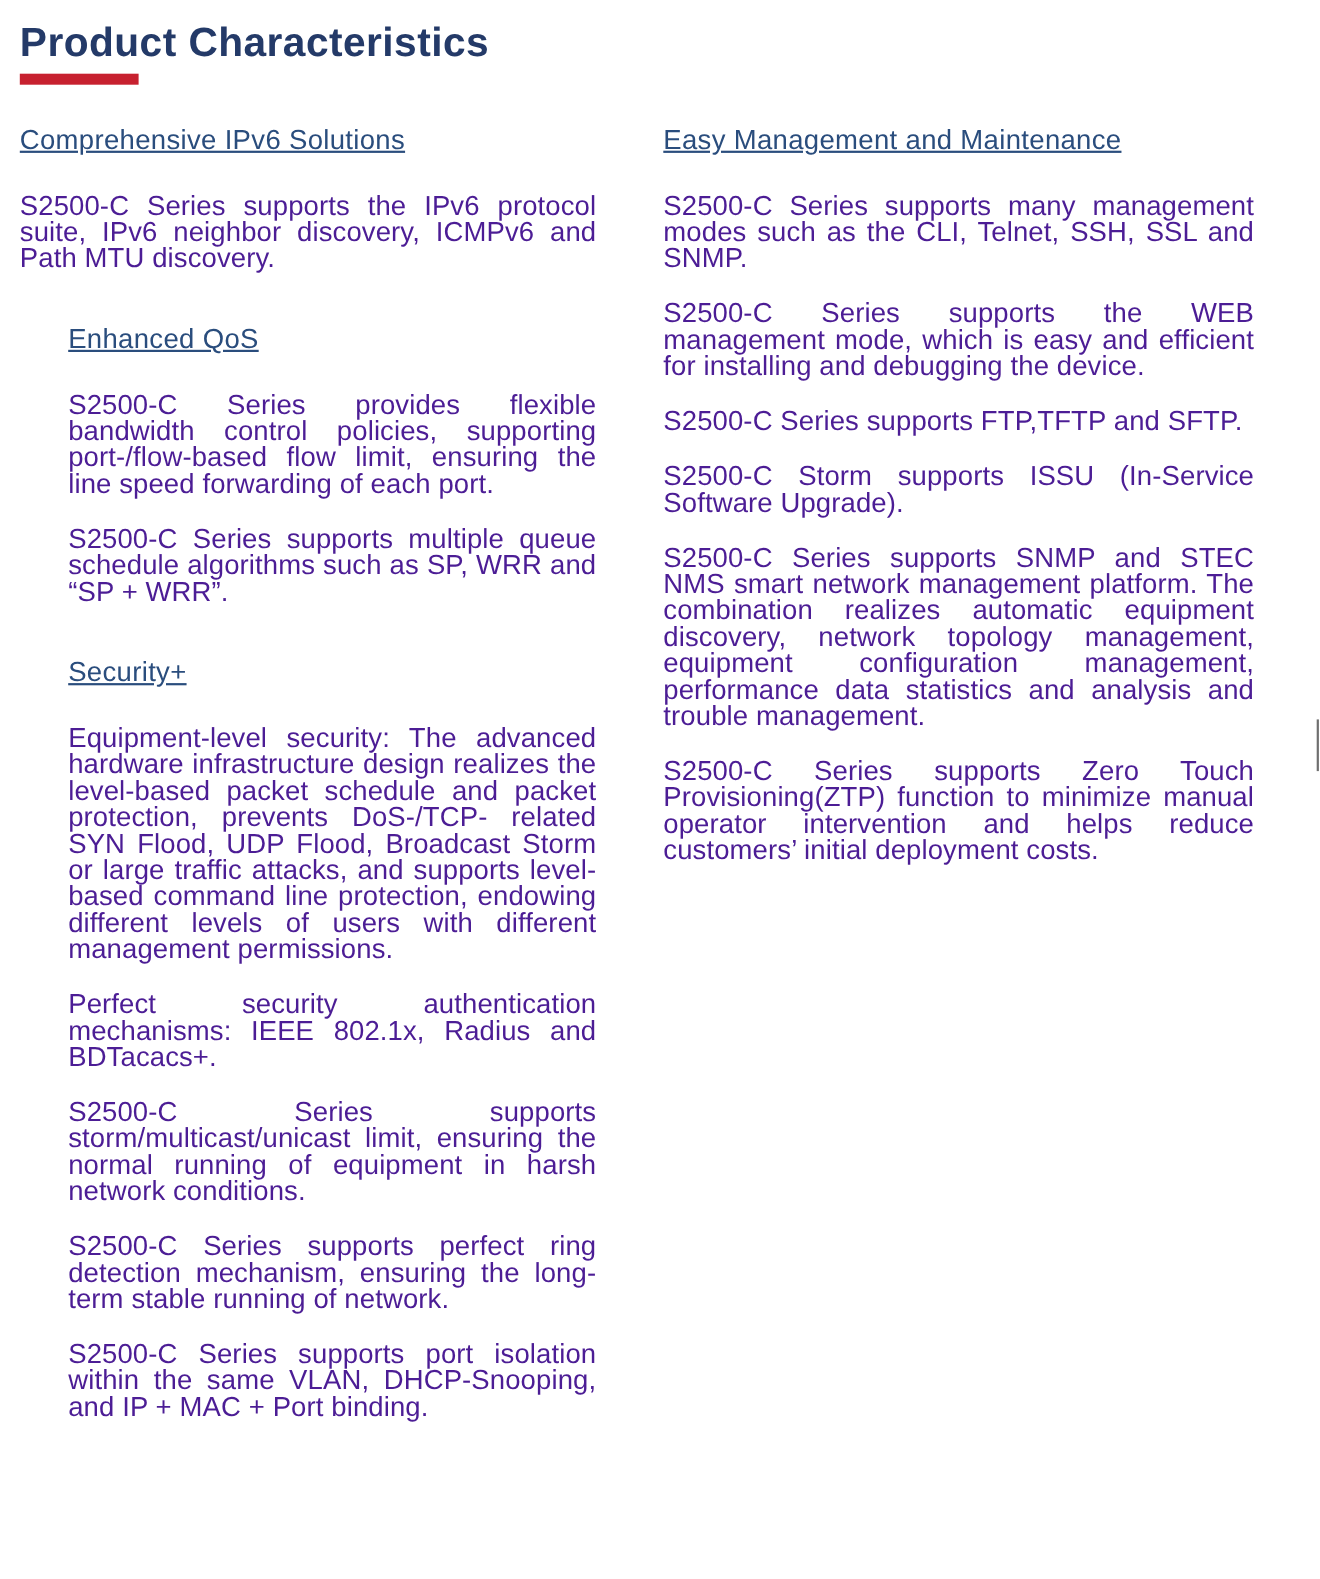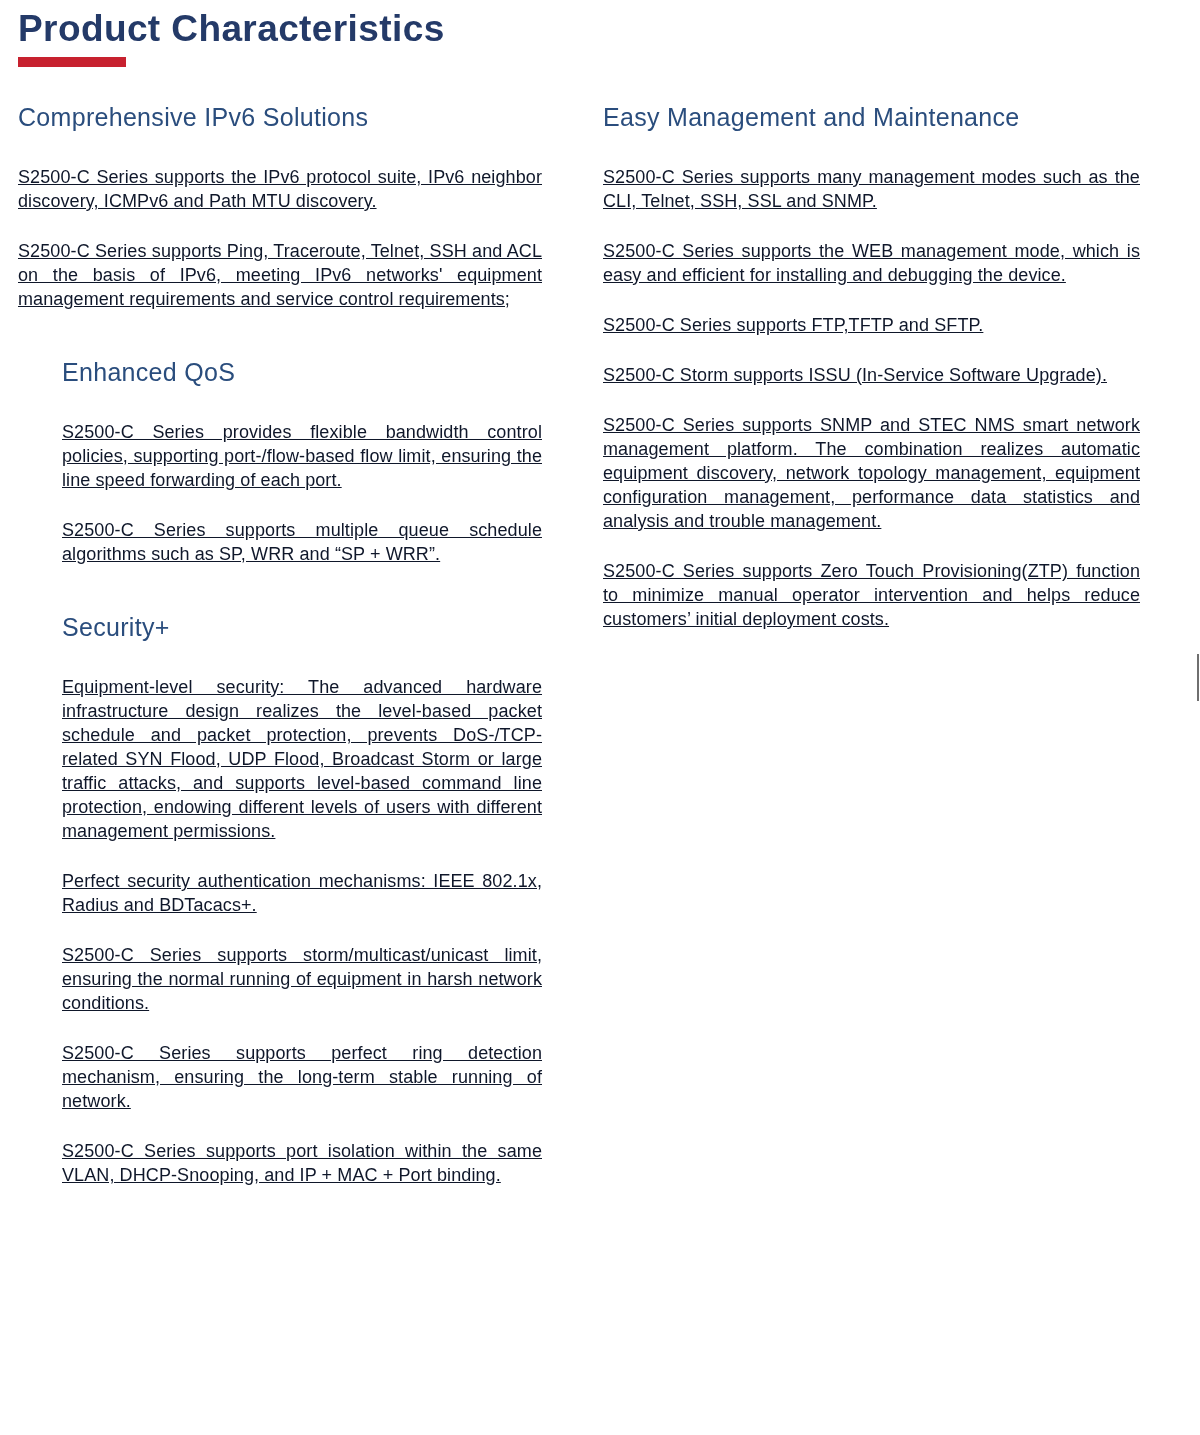--- a/index.html
+++ b/index.html
@@ -11,21 +11,21 @@
     width: 1200px;
     height: 1435px;
     position: relative;
     overflow: hidden;
     font-family: "Liberation Sans", sans-serif;
   }
   .page {
     box-sizing: border-box;
     width: 1200px;
     height: 1435px;
-    padding: 8px 45px 0 18px;
+    padding: 18px 45px 0 18px;
     position: relative;
   }
   .title {
     margin: 0;
     font-size: 37px;
     line-height: 41px;
     font-weight: 700;
     letter-spacing: 0.4px;
     color: #243a68;
   }
@@ -52,29 +52,29 @@
     margin-top: 46px;
     margin-left: 44px;
   }
   .section-heading {
     margin: 0 0 33px 0;
     font-size: 25px;
     line-height: 30px;
     font-weight: 500;
     letter-spacing: 0.3px;
     color: #2a4d7d;
+    text-decoration: underline;
   }
   .body-para {
     margin: 0 0 26px 0;
-    font-size: 18px;
+    font-size: 25px;
     line-height: 24px;
     letter-spacing: 0.1px;
-    color: #0f172a;
+    color: #4c1d95;
     text-align: justify;
-    text-decoration: underline;
   }
   .body-para:last-child {
     margin-bottom: 0;
   }
   .edge-mark {
     position: absolute;
     right: 1px;
     top: 654px;
     width: 2px;
     height: 47px;
@@ -91,21 +91,20 @@
     <div class="accent-bar"></div>
   </header>
 
   <div class="columns">
 
     <div class="col-left">
 
       <section class="section">
         <h2 class="section-heading">Comprehensive IPv6 Solutions</h2>
         <p class="body-para">S2500-C Series supports the IPv6 protocol suite, IPv6 neighbor discovery, ICMPv6 and Path MTU discovery.</p>
-        <p class="body-para">S2500-C Series supports Ping, Traceroute, Telnet, SSH and ACL on the basis of IPv6, meeting IPv6 networks' equipment management requirements and service control requirements;</p>
       </section>
 
       <section class="section">
         <h2 class="section-heading">Enhanced QoS</h2>
         <p class="body-para">S2500-C Series provides flexible bandwidth control policies, supporting port-/flow-based flow limit, ensuring the line speed forwarding of each port.</p>
         <p class="body-para">S2500-C Series supports multiple queue schedule algorithms such as SP, WRR and “SP + WRR”.</p>
       </section>
 
       <section class="section">
         <h2 class="section-heading">Security+</h2>

